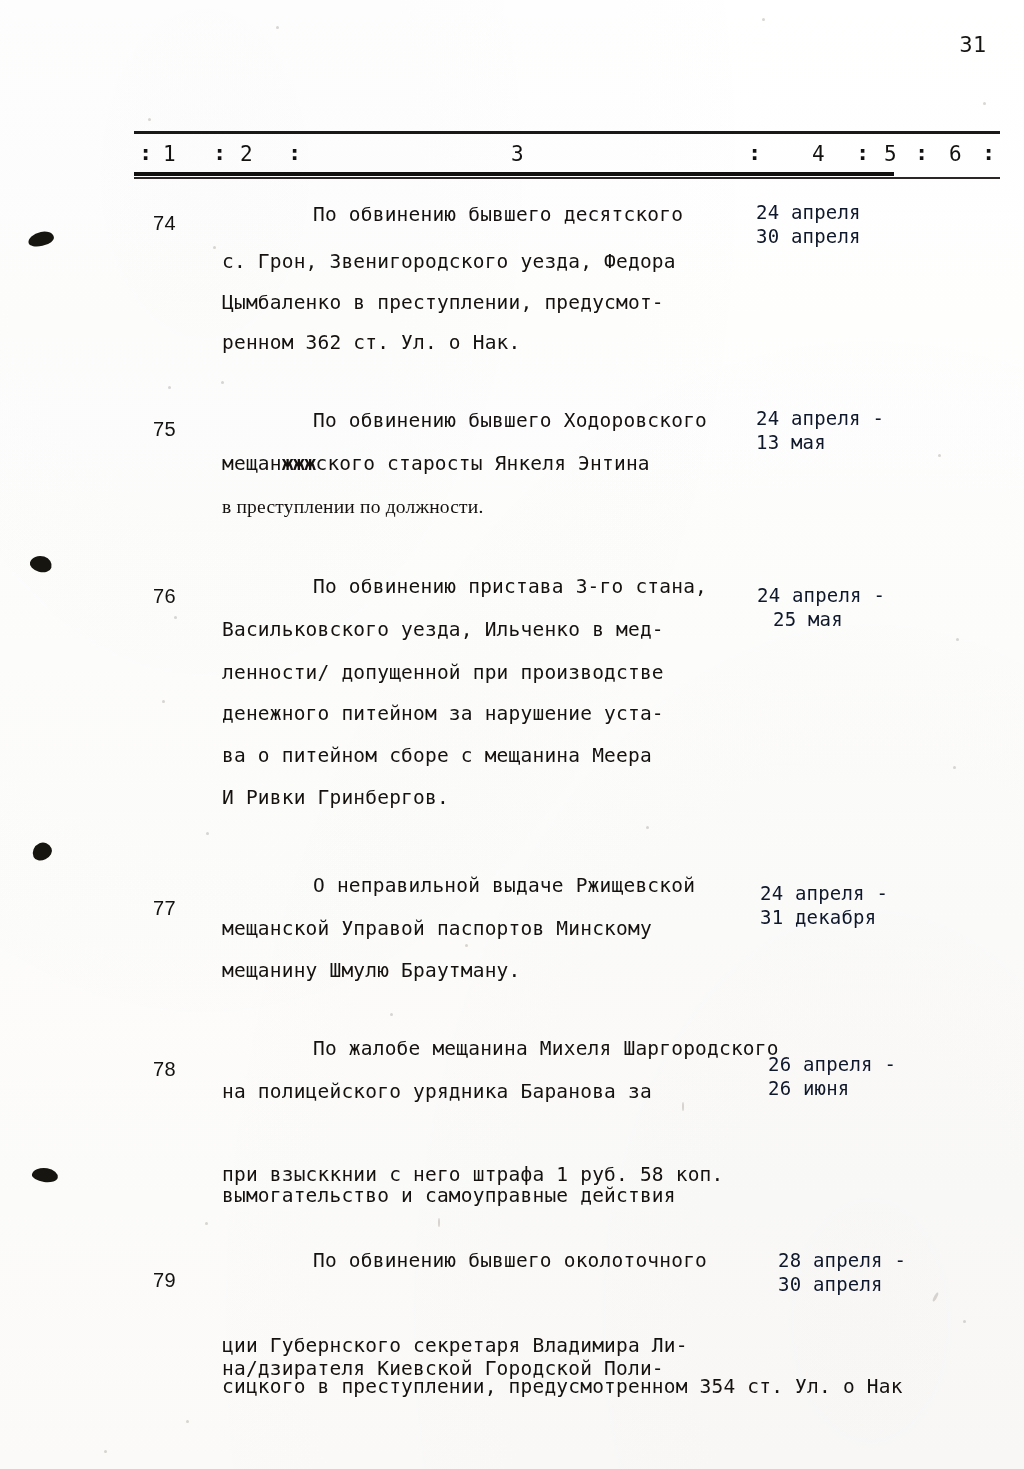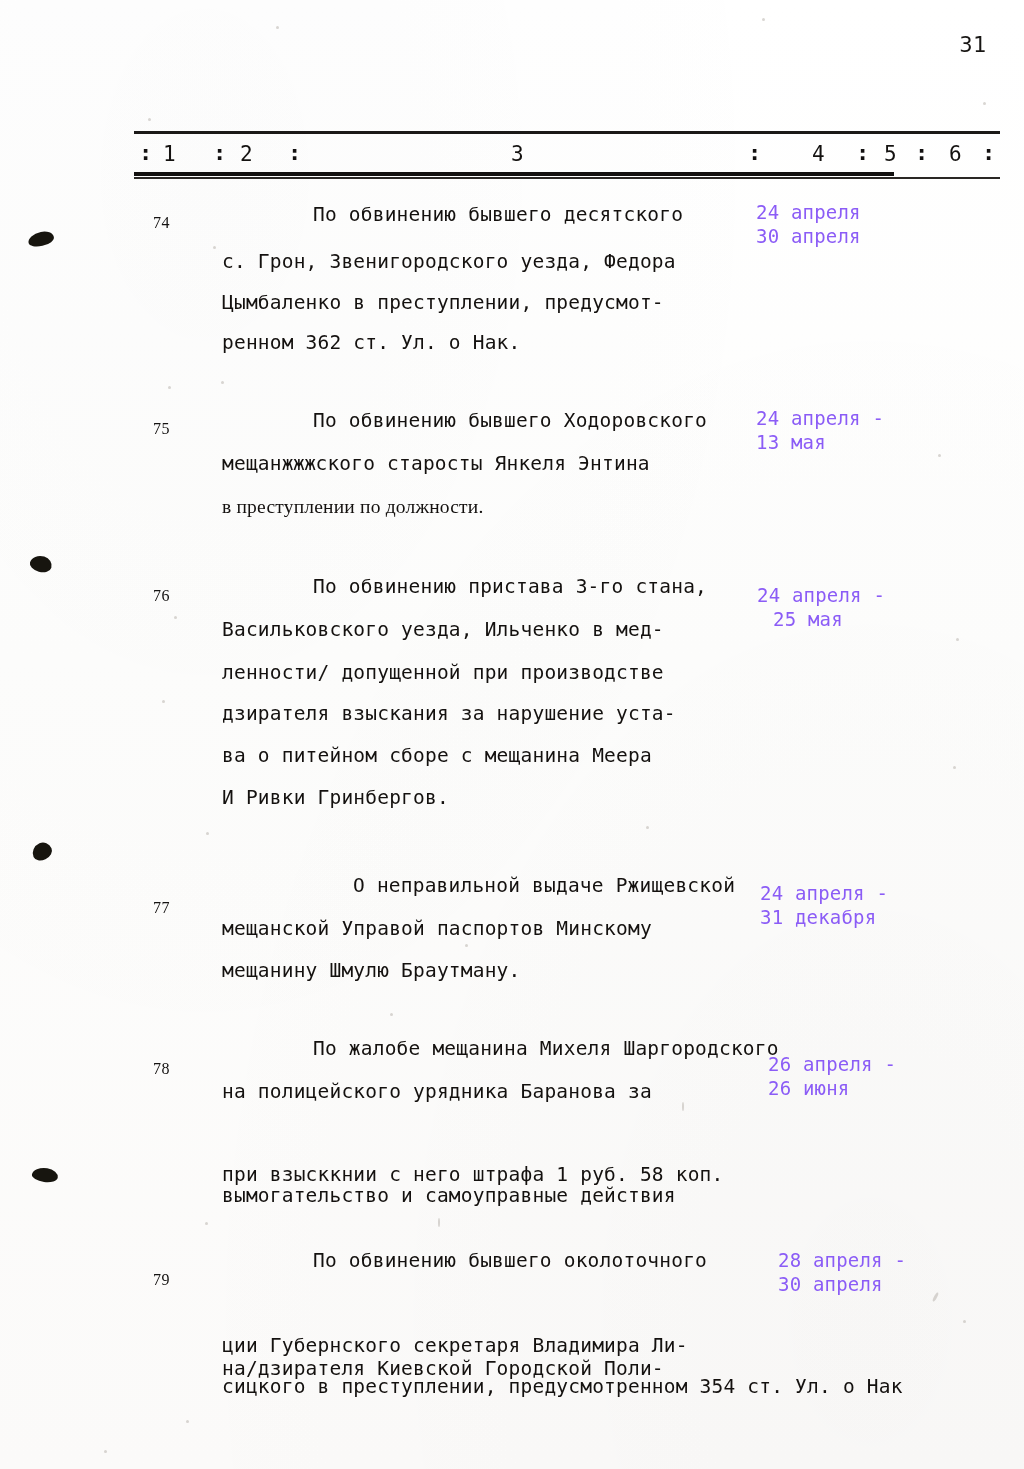--- a/index.html
+++ b/index.html
@@ -83,46 +83,46 @@
   }
 
   
   .entry {
     position: absolute;
     left: 0;
     width: 1024px;
   }
   .entry-no {
     position: absolute;
-    font-size: 16px;
+    font-size: 20px;
     line-height: 24px;
-    font-family: Liberation Serif, serif;
+    font-family: Liberation Sans, sans-serif;
     color: #141211;
     letter-spacing: 0.5px;
   }
   .body-line {
     position: absolute;
     font-size: 19.5px;
     line-height: 24px;
     letter-spacing: 0.2px;
     white-space: pre;
     color: #14110f;
   }
   .date-line {
     position: absolute;
     font-size: 19px;
     line-height: 23px;
     letter-spacing: 0.2px;
     white-space: pre;
-    color: #8b5cf6;
+    color: #0f172a;
   }
 
   
   .struck {
-    font-weight: normal;
+    font-weight: bold;
     letter-spacing: -0.5px;
   }
 
   
   .blot {
     position: absolute;
     background: #17150f;
     border-radius: 55% 45% 50% 50% / 60% 55% 45% 40%;
     transform: rotate(-12deg);
   }
@@ -179,30 +179,30 @@
     <div class="body-line" style="left:222px; top:495px;font-family:Liberation Serif, serif;">в преступлении по должности.</div>
     <div class="date-line" style="left:756px; top:407px;">24 апреля -</div>
     <div class="date-line" style="left:756px; top:431px;">13 мая</div>
   </div>
 
   <div class="entry">
     <div class="entry-no" style="left:153px; top:584px;">76</div>
     <div class="body-line" style="left:313px; top:575px;">По обвинению пристава 3-го стана,</div>
     <div class="body-line" style="left:222px; top:618px;">Васильковского уезда, Ильченко в мед-</div>
     <div class="body-line" style="left:222px; top:661px;">ленности/ допущенной при производстве</div>
-    <div class="body-line" style="left:222px; top:702px;">дзирателя взыскания за нарушение уста-</div>
+    <div class="body-line" style="left:222px; top:702px;">денежного питейном за нарушение уста-</div>
     <div class="body-line" style="left:222px; top:744px;">ва о питейном сборе с мещанина Меера</div>
     <div class="body-line" style="left:222px; top:786px;">И Ривки Гринбергов.</div>
     <div class="date-line" style="left:757px; top:584px;">24 апреля -</div>
     <div class="date-line" style="left:773px; top:608px;">25 мая</div>
   </div>
 
   <div class="entry">
     <div class="entry-no" style="left:153px; top:896px;">77</div>
-    <div class="body-line" style="left:313px; top:874px;margin-left:40px;">О неправильной выдаче Ржищевской</div>
+    <div class="body-line" style="left:313px; top:874px;">О неправильной выдаче Ржищевской</div>
     <div class="body-line" style="left:222px; top:917px;">мещанской Управой паспортов Минскому</div>
     <div class="body-line" style="left:222px; top:959px;">мещанину Шмулю Браутману.</div>
     <div class="date-line" style="left:760px; top:882px;">24 апреля -</div>
     <div class="date-line" style="left:760px; top:906px;">31 декабря</div>
   </div>
 
   <div class="entry">
     <div class="entry-no" style="left:153px; top:1057px;">78</div>
     <div class="body-line" style="left:313px; top:1037px;">По жалобе мещанина Михеля Шаргородского</div>
     <div class="body-line" style="left:222px; top:1080px;">на полицейского урядника Баранова за</div>

